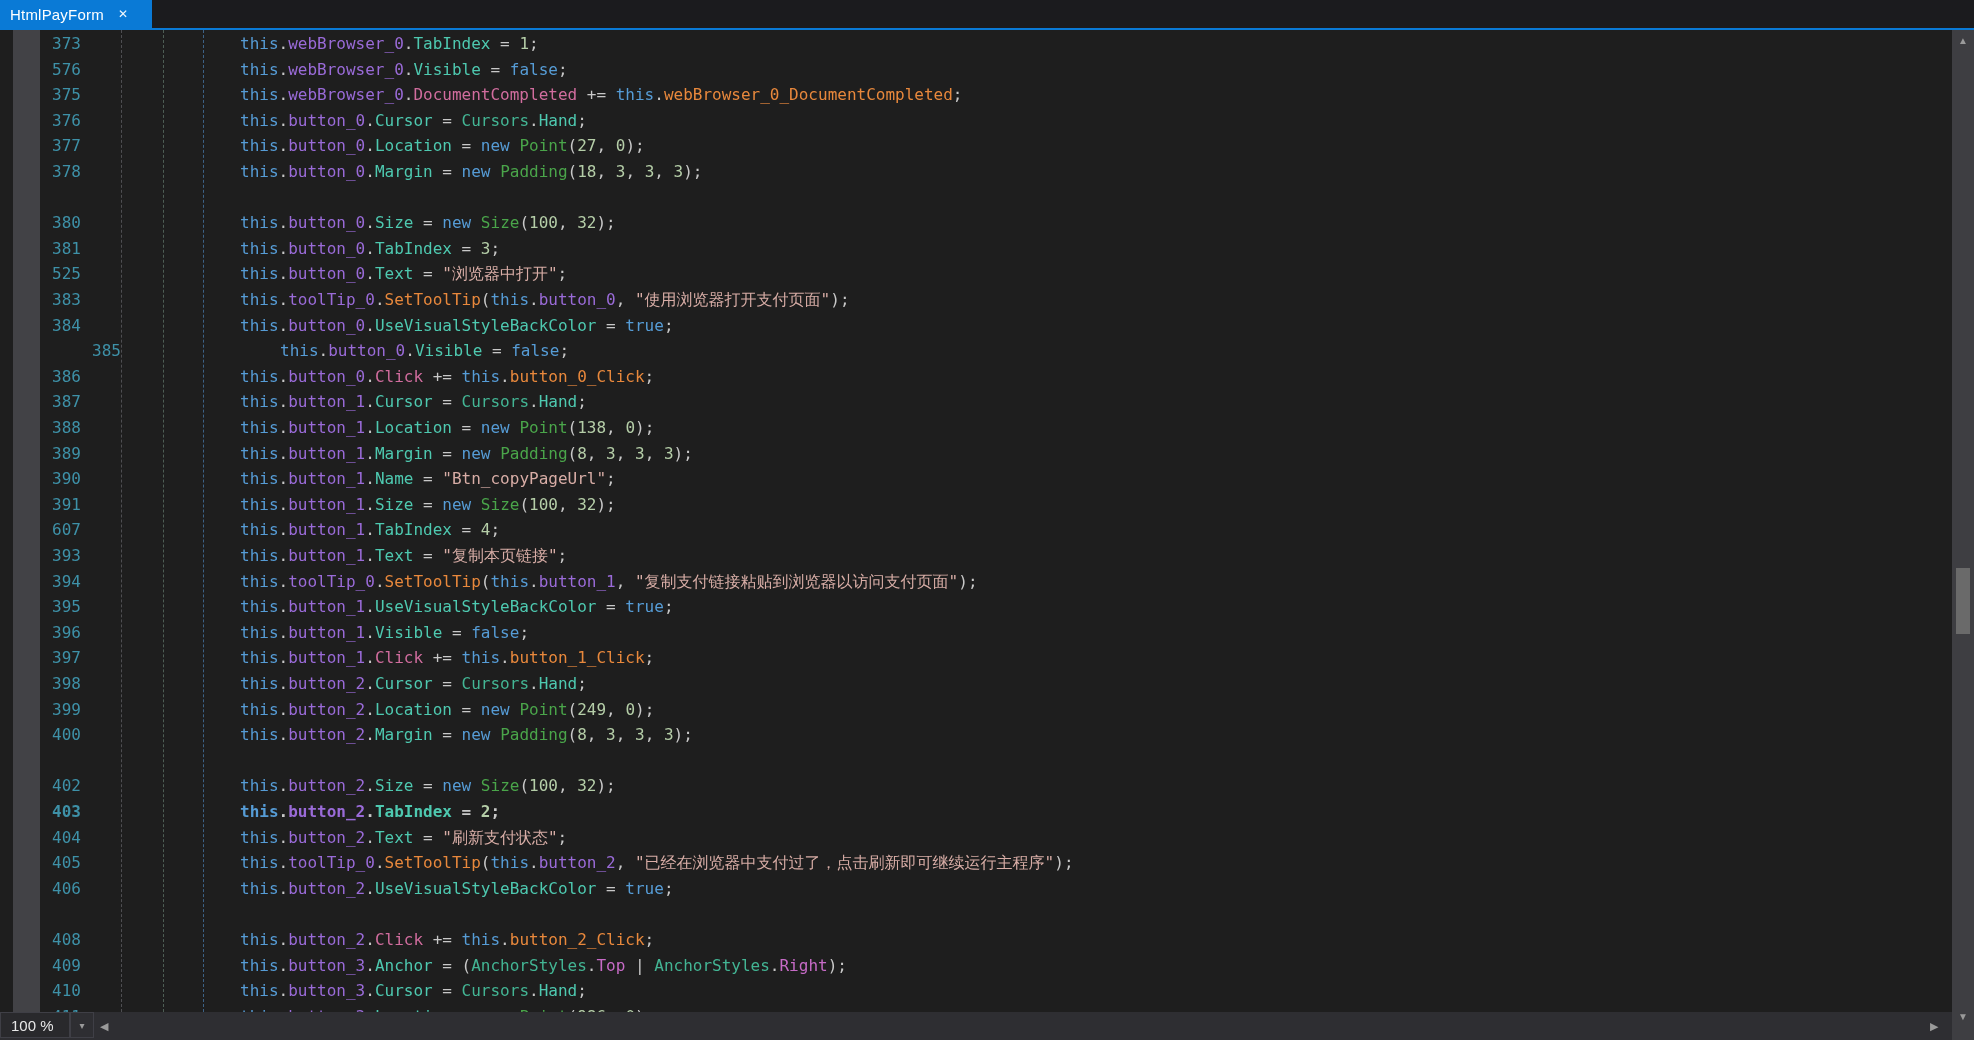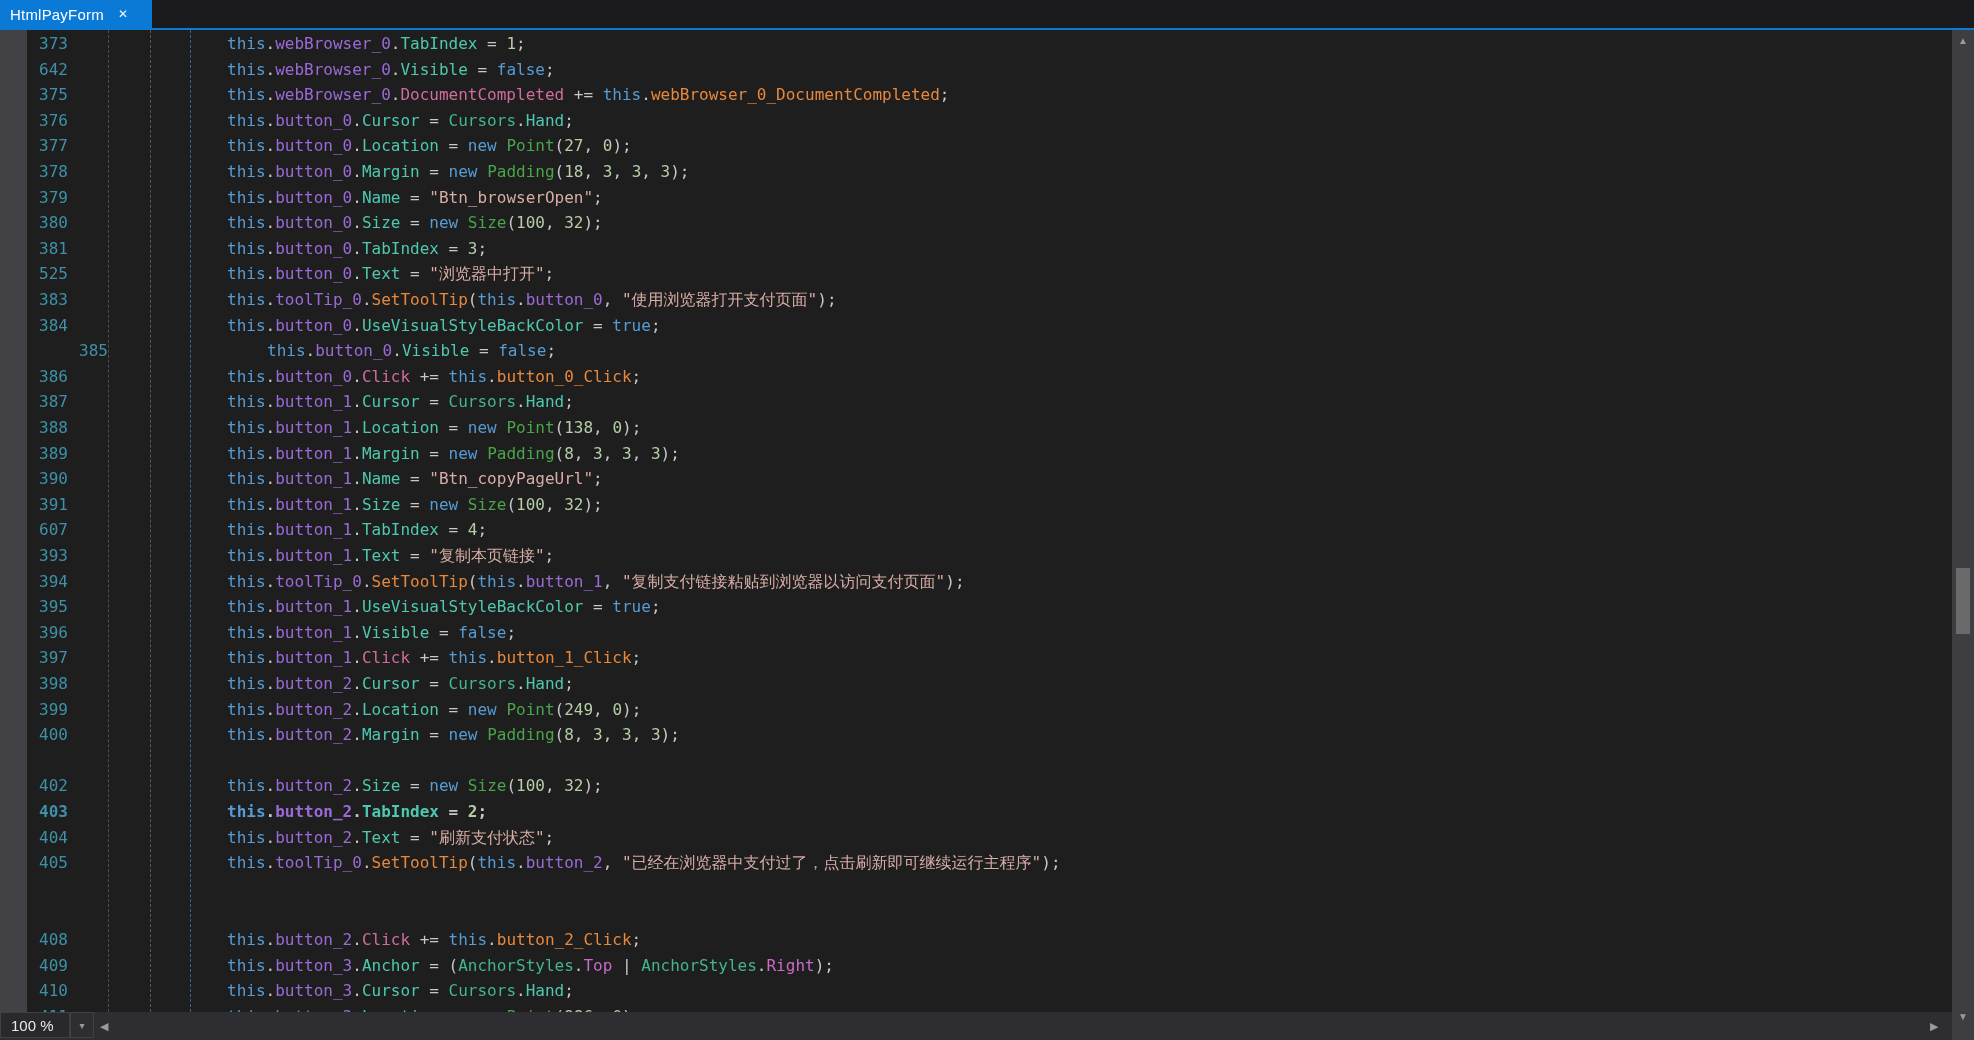--- a/index.html
+++ b/index.html
@@ -16,21 +16,21 @@
   body{font-family:"Liberation Sans",sans-serif;}
   .abs{position:absolute;}
   
   #tabstrip{left:0;top:0;width:1974px;height:28px;background:var(--tabstrip-bg);}
   #accent-line{left:0;top:28px;width:1974px;height:2px;background:var(--accent);}
   #tab{left:0;top:0;width:152px;height:28px;background:var(--tab-active-bg);color:var(--tab-text);
        display:flex;align-items:center;cursor:default;}
   #tab .tlabel{font-size:15px;padding-left:10px;letter-spacing:.2px;}
   #tab .tclose{margin-left:14px;font-size:12px;opacity:.95;}
   
-  #editor{left:0;top:30px;width:1952px;height:982px;background:var(--editor-bg);overflow:hidden;}
+  #editor{left:13px;top:30px;width:1952px;height:982px;background:var(--editor-bg);overflow:hidden;}
   #gutter-strip{left:0;top:0;width:27px;height:982px;background:var(--gutter-strip);}
   .guide{top:0;height:982px;width:0;border-left:1px dashed var(--guide-1);}
   #guide1{left:108px;border-left-color:var(--guide-1);}
   #guide2{left:150px;border-left-color:var(--guide-2);}
   #guide3{left:190px;border-left-color:var(--guide-3);}
   .crow{position:absolute;left:0;width:1952px;height:26px;line-height:25.6px;white-space:pre;
         font-family:"DejaVu Sans Mono","Liberation Mono",monospace;font-size:16px;}
   .ln{display:inline-block;width:68px;text-align:right;color:var(--line-number);}
   .codetxt{margin-left:159px;}
   .tk-k{color:var(--tok-keyword);} .tk-f{color:var(--tok-field);} .tk-t{color:var(--tok-property);}
@@ -61,26 +61,25 @@
 </div>
 <div id="accent-line" class="abs"></div>
 
 <div id="editor" class="abs">
   <div id="gutter-strip" class="abs"></div>
   <div id="guide1" class="abs guide"></div>
   <div id="guide2" class="abs guide"></div>
   <div id="guide3" class="abs guide"></div>
   <div id="code-lines" class="abs" style="left:0;top:0;width:1952px;height:982px;">
       <div class="crow" style="top: 1px;"><span class="ln">373</span><span class="codetxt"><span class="tk-k">this</span><span class="tk-p">.</span><span class="tk-f">webBrowser_0</span><span class="tk-p">.</span><span class="tk-t">TabIndex</span><span class="tk-p"> = </span><span class="tk-n">1</span><span class="tk-p">;</span></span></div>
-      <div class="crow" style="top: 26.6px;"><span class="ln">642</span><span class="codetxt"><span class="tk-k">this</span><span class="tk-p">.</span><span class="tk-f">webBrowser_0</span><span class="tk-p">.</span><span class="tk-t">Visible</span><span class="tk-p"> = </span><span class="tk-k">false</span><span class="tk-p">;</span></span></div>
+      <div class="crow" style="top: 26.6px;"><span class="ln">576</span><span class="codetxt"><span class="tk-k">this</span><span class="tk-p">.</span><span class="tk-f">webBrowser_0</span><span class="tk-p">.</span><span class="tk-t">Visible</span><span class="tk-p"> = </span><span class="tk-k">false</span><span class="tk-p">;</span></span></div>
       <div class="crow" style="top: 52.2px;"><span class="ln">375</span><span class="codetxt"><span class="tk-k">this</span><span class="tk-p">.</span><span class="tk-f">webBrowser_0</span><span class="tk-p">.</span><span class="tk-ev">DocumentCompleted</span><span class="tk-p"> += </span><span class="tk-k">this</span><span class="tk-p">.</span><span class="tk-m">webBrowser_0_DocumentCompleted</span><span class="tk-p">;</span></span></div>
       <div class="crow" style="top: 77.8px;"><span class="ln">376</span><span class="codetxt"><span class="tk-k">this</span><span class="tk-p">.</span><span class="tk-f">button_0</span><span class="tk-p">.</span><span class="tk-t">Cursor</span><span class="tk-p"> = </span><span class="tk-e">Cursors</span><span class="tk-p">.</span><span class="tk-t">Hand</span><span class="tk-p">;</span></span></div>
       <div class="crow" style="top: 103.4px;"><span class="ln">377</span><span class="codetxt"><span class="tk-k">this</span><span class="tk-p">.</span><span class="tk-f">button_0</span><span class="tk-p">.</span><span class="tk-t">Location</span><span class="tk-p"> = </span><span class="tk-k">new</span><span class="tk-p"> </span><span class="tk-g">Point</span><span class="tk-p">(</span><span class="tk-n">27</span><span class="tk-p">, </span><span class="tk-n">0</span><span class="tk-p">);</span></span></div>
       <div class="crow" style="top: 129px;"><span class="ln">378</span><span class="codetxt"><span class="tk-k">this</span><span class="tk-p">.</span><span class="tk-f">button_0</span><span class="tk-p">.</span><span class="tk-t">Margin</span><span class="tk-p"> = </span><span class="tk-k">new</span><span class="tk-p"> </span><span class="tk-g">Padding</span><span class="tk-p">(</span><span class="tk-n">18</span><span class="tk-p">, </span><span class="tk-n">3</span><span class="tk-p">, </span><span class="tk-n">3</span><span class="tk-p">, </span><span class="tk-n">3</span><span class="tk-p">);</span></span></div>
-      <div class="crow" style="top: 154.6px;"><span class="ln">379</span><span class="codetxt"><span class="tk-k">this</span><span class="tk-p">.</span><span class="tk-f">button_0</span><span class="tk-p">.</span><span class="tk-t">Name</span><span class="tk-p"> = </span><span class="tk-s">"Btn_browserOpen"</span><span class="tk-p">;</span></span></div>
       <div class="crow" style="top: 180.2px;"><span class="ln">380</span><span class="codetxt"><span class="tk-k">this</span><span class="tk-p">.</span><span class="tk-f">button_0</span><span class="tk-p">.</span><span class="tk-t">Size</span><span class="tk-p"> = </span><span class="tk-k">new</span><span class="tk-p"> </span><span class="tk-g">Size</span><span class="tk-p">(</span><span class="tk-n">100</span><span class="tk-p">, </span><span class="tk-n">32</span><span class="tk-p">);</span></span></div>
       <div class="crow" style="top: 205.8px;"><span class="ln">381</span><span class="codetxt"><span class="tk-k">this</span><span class="tk-p">.</span><span class="tk-f">button_0</span><span class="tk-p">.</span><span class="tk-t">TabIndex</span><span class="tk-p"> = </span><span class="tk-n">3</span><span class="tk-p">;</span></span></div>
       <div class="crow" style="top: 231.4px;"><span class="ln">525</span><span class="codetxt"><span class="tk-k">this</span><span class="tk-p">.</span><span class="tk-f">button_0</span><span class="tk-p">.</span><span class="tk-t">Text</span><span class="tk-p"> = </span><span class="tk-s">"浏览器中打开"</span><span class="tk-p">;</span></span></div>
       <div class="crow" style="top: 257px;"><span class="ln">383</span><span class="codetxt"><span class="tk-k">this</span><span class="tk-p">.</span><span class="tk-f">toolTip_0</span><span class="tk-p">.</span><span class="tk-m">SetToolTip</span><span class="tk-p">(</span><span class="tk-k">this</span><span class="tk-p">.</span><span class="tk-f">button_0</span><span class="tk-p">, </span><span class="tk-s">"使用浏览器打开支付页面"</span><span class="tk-p">);</span></span></div>
       <div class="crow" style="top: 282.6px;"><span class="ln">384</span><span class="codetxt"><span class="tk-k">this</span><span class="tk-p">.</span><span class="tk-f">button_0</span><span class="tk-p">.</span><span class="tk-t">UseVisualStyleBackColor</span><span class="tk-p"> = </span><span class="tk-k">true</span><span class="tk-p">;</span></span></div>
       <div class="crow" style="top: 308.2px; padding-left: 40px;"><span class="ln">385</span><span class="codetxt"><span class="tk-k">this</span><span class="tk-p">.</span><span class="tk-f">button_0</span><span class="tk-p">.</span><span class="tk-t">Visible</span><span class="tk-p"> = </span><span class="tk-k">false</span><span class="tk-p">;</span></span></div>
       <div class="crow" style="top: 333.8px;"><span class="ln">386</span><span class="codetxt"><span class="tk-k">this</span><span class="tk-p">.</span><span class="tk-f">button_0</span><span class="tk-p">.</span><span class="tk-ev">Click</span><span class="tk-p"> += </span><span class="tk-k">this</span><span class="tk-p">.</span><span class="tk-m">button_0_Click</span><span class="tk-p">;</span></span></div>
       <div class="crow" style="top: 359.4px;"><span class="ln">387</span><span class="codetxt"><span class="tk-k">this</span><span class="tk-p">.</span><span class="tk-f">button_1</span><span class="tk-p">.</span><span class="tk-t">Cursor</span><span class="tk-p"> = </span><span class="tk-e">Cursors</span><span class="tk-p">.</span><span class="tk-t">Hand</span><span class="tk-p">;</span></span></div>
       <div class="crow" style="top: 385px;"><span class="ln">388</span><span class="codetxt"><span class="tk-k">this</span><span class="tk-p">.</span><span class="tk-f">button_1</span><span class="tk-p">.</span><span class="tk-t">Location</span><span class="tk-p"> = </span><span class="tk-k">new</span><span class="tk-p"> </span><span class="tk-g">Point</span><span class="tk-p">(</span><span class="tk-n">138</span><span class="tk-p">, </span><span class="tk-n">0</span><span class="tk-p">);</span></span></div>
       <div class="crow" style="top: 410.6px;"><span class="ln">389</span><span class="codetxt"><span class="tk-k">this</span><span class="tk-p">.</span><span class="tk-f">button_1</span><span class="tk-p">.</span><span class="tk-t">Margin</span><span class="tk-p"> = </span><span class="tk-k">new</span><span class="tk-p"> </span><span class="tk-g">Padding</span><span class="tk-p">(</span><span class="tk-n">8</span><span class="tk-p">, </span><span class="tk-n">3</span><span class="tk-p">, </span><span class="tk-n">3</span><span class="tk-p">, </span><span class="tk-n">3</span><span class="tk-p">);</span></span></div>
@@ -92,20 +91,21 @@
       <div class="crow" style="top: 564.2px;"><span class="ln">395</span><span class="codetxt"><span class="tk-k">this</span><span class="tk-p">.</span><span class="tk-f">button_1</span><span class="tk-p">.</span><span class="tk-t">UseVisualStyleBackColor</span><span class="tk-p"> = </span><span class="tk-k">true</span><span class="tk-p">;</span></span></div>
       <div class="crow" style="top: 589.8px;"><span class="ln">396</span><span class="codetxt"><span class="tk-k">this</span><span class="tk-p">.</span><span class="tk-f">button_1</span><span class="tk-p">.</span><span class="tk-t">Visible</span><span class="tk-p"> = </span><span class="tk-k">false</span><span class="tk-p">;</span></span></div>
       <div class="crow" style="top: 615.4px;"><span class="ln">397</span><span class="codetxt"><span class="tk-k">this</span><span class="tk-p">.</span><span class="tk-f">button_1</span><span class="tk-p">.</span><span class="tk-ev">Click</span><span class="tk-p"> += </span><span class="tk-k">this</span><span class="tk-p">.</span><span class="tk-m">button_1_Click</span><span class="tk-p">;</span></span></div>
       <div class="crow" style="top: 641px;"><span class="ln">398</span><span class="codetxt"><span class="tk-k">this</span><span class="tk-p">.</span><span class="tk-f">button_2</span><span class="tk-p">.</span><span class="tk-t">Cursor</span><span class="tk-p"> = </span><span class="tk-e">Cursors</span><span class="tk-p">.</span><span class="tk-t">Hand</span><span class="tk-p">;</span></span></div>
       <div class="crow" style="top: 666.6px;"><span class="ln">399</span><span class="codetxt"><span class="tk-k">this</span><span class="tk-p">.</span><span class="tk-f">button_2</span><span class="tk-p">.</span><span class="tk-t">Location</span><span class="tk-p"> = </span><span class="tk-k">new</span><span class="tk-p"> </span><span class="tk-g">Point</span><span class="tk-p">(</span><span class="tk-n">249</span><span class="tk-p">, </span><span class="tk-n">0</span><span class="tk-p">);</span></span></div>
       <div class="crow" style="top: 692.2px;"><span class="ln">400</span><span class="codetxt"><span class="tk-k">this</span><span class="tk-p">.</span><span class="tk-f">button_2</span><span class="tk-p">.</span><span class="tk-t">Margin</span><span class="tk-p"> = </span><span class="tk-k">new</span><span class="tk-p"> </span><span class="tk-g">Padding</span><span class="tk-p">(</span><span class="tk-n">8</span><span class="tk-p">, </span><span class="tk-n">3</span><span class="tk-p">, </span><span class="tk-n">3</span><span class="tk-p">, </span><span class="tk-n">3</span><span class="tk-p">);</span></span></div>
       <div class="crow" style="top: 743.4px;"><span class="ln">402</span><span class="codetxt"><span class="tk-k">this</span><span class="tk-p">.</span><span class="tk-f">button_2</span><span class="tk-p">.</span><span class="tk-t">Size</span><span class="tk-p"> = </span><span class="tk-k">new</span><span class="tk-p"> </span><span class="tk-g">Size</span><span class="tk-p">(</span><span class="tk-n">100</span><span class="tk-p">, </span><span class="tk-n">32</span><span class="tk-p">);</span></span></div>
       <div class="crow" style="top: 769px; font-weight: bold;"><span class="ln">403</span><span class="codetxt"><span class="tk-k">this</span><span class="tk-p">.</span><span class="tk-f">button_2</span><span class="tk-p">.</span><span class="tk-t">TabIndex</span><span class="tk-p"> = </span><span class="tk-n">2</span><span class="tk-p">;</span></span></div>
       <div class="crow" style="top: 794.6px;"><span class="ln">404</span><span class="codetxt"><span class="tk-k">this</span><span class="tk-p">.</span><span class="tk-f">button_2</span><span class="tk-p">.</span><span class="tk-t">Text</span><span class="tk-p"> = </span><span class="tk-s">"刷新支付状态"</span><span class="tk-p">;</span></span></div>
       <div class="crow" style="top: 820.2px;"><span class="ln">405</span><span class="codetxt"><span class="tk-k">this</span><span class="tk-p">.</span><span class="tk-f">toolTip_0</span><span class="tk-p">.</span><span class="tk-m">SetToolTip</span><span class="tk-p">(</span><span class="tk-k">this</span><span class="tk-p">.</span><span class="tk-f">button_2</span><span class="tk-p">, </span><span class="tk-s">"已经在浏览器中支付过了，点击刷新即可继续运行主程序"</span><span class="tk-p">);</span></span></div>
+      <div class="crow" style="top: 845.8px;"><span class="ln">406</span><span class="codetxt"><span class="tk-k">this</span><span class="tk-p">.</span><span class="tk-f">button_2</span><span class="tk-p">.</span><span class="tk-t">UseVisualStyleBackColor</span><span class="tk-p"> = </span><span class="tk-k">true</span><span class="tk-p">;</span></span></div>
       <div class="crow" style="top: 897px;"><span class="ln">408</span><span class="codetxt"><span class="tk-k">this</span><span class="tk-p">.</span><span class="tk-f">button_2</span><span class="tk-p">.</span><span class="tk-ev">Click</span><span class="tk-p"> += </span><span class="tk-k">this</span><span class="tk-p">.</span><span class="tk-m">button_2_Click</span><span class="tk-p">;</span></span></div>
       <div class="crow" style="top: 922.6px;"><span class="ln">409</span><span class="codetxt"><span class="tk-k">this</span><span class="tk-p">.</span><span class="tk-f">button_3</span><span class="tk-p">.</span><span class="tk-t">Anchor</span><span class="tk-p"> = (</span><span class="tk-e">AnchorStyles</span><span class="tk-p">.</span><span class="tk-em">Top</span><span class="tk-p"> | </span><span class="tk-e">AnchorStyles</span><span class="tk-p">.</span><span class="tk-em">Right</span><span class="tk-p">);</span></span></div>
       <div class="crow" style="top: 948.2px;"><span class="ln">410</span><span class="codetxt"><span class="tk-k">this</span><span class="tk-p">.</span><span class="tk-f">button_3</span><span class="tk-p">.</span><span class="tk-t">Cursor</span><span class="tk-p"> = </span><span class="tk-e">Cursors</span><span class="tk-p">.</span><span class="tk-t">Hand</span><span class="tk-p">;</span></span></div>
       <div class="crow" style="top: 973.8px;"><span class="ln">411</span><span class="codetxt"><span class="tk-k">this</span><span class="tk-p">.</span><span class="tk-f">button_3</span><span class="tk-p">.</span><span class="tk-t">Location</span><span class="tk-p"> = </span><span class="tk-k">new</span><span class="tk-p"> </span><span class="tk-g">Point</span><span class="tk-p">(</span><span class="tk-n">986</span><span class="tk-p">, </span><span class="tk-n">0</span><span class="tk-p">);</span></span></div>
     </div>
 </div>
 
 <div id="vscroll" class="abs">
   <div class="abs varrow" style="top:4px;">▲</div>
   <div id="vthumb" class="abs"></div>

